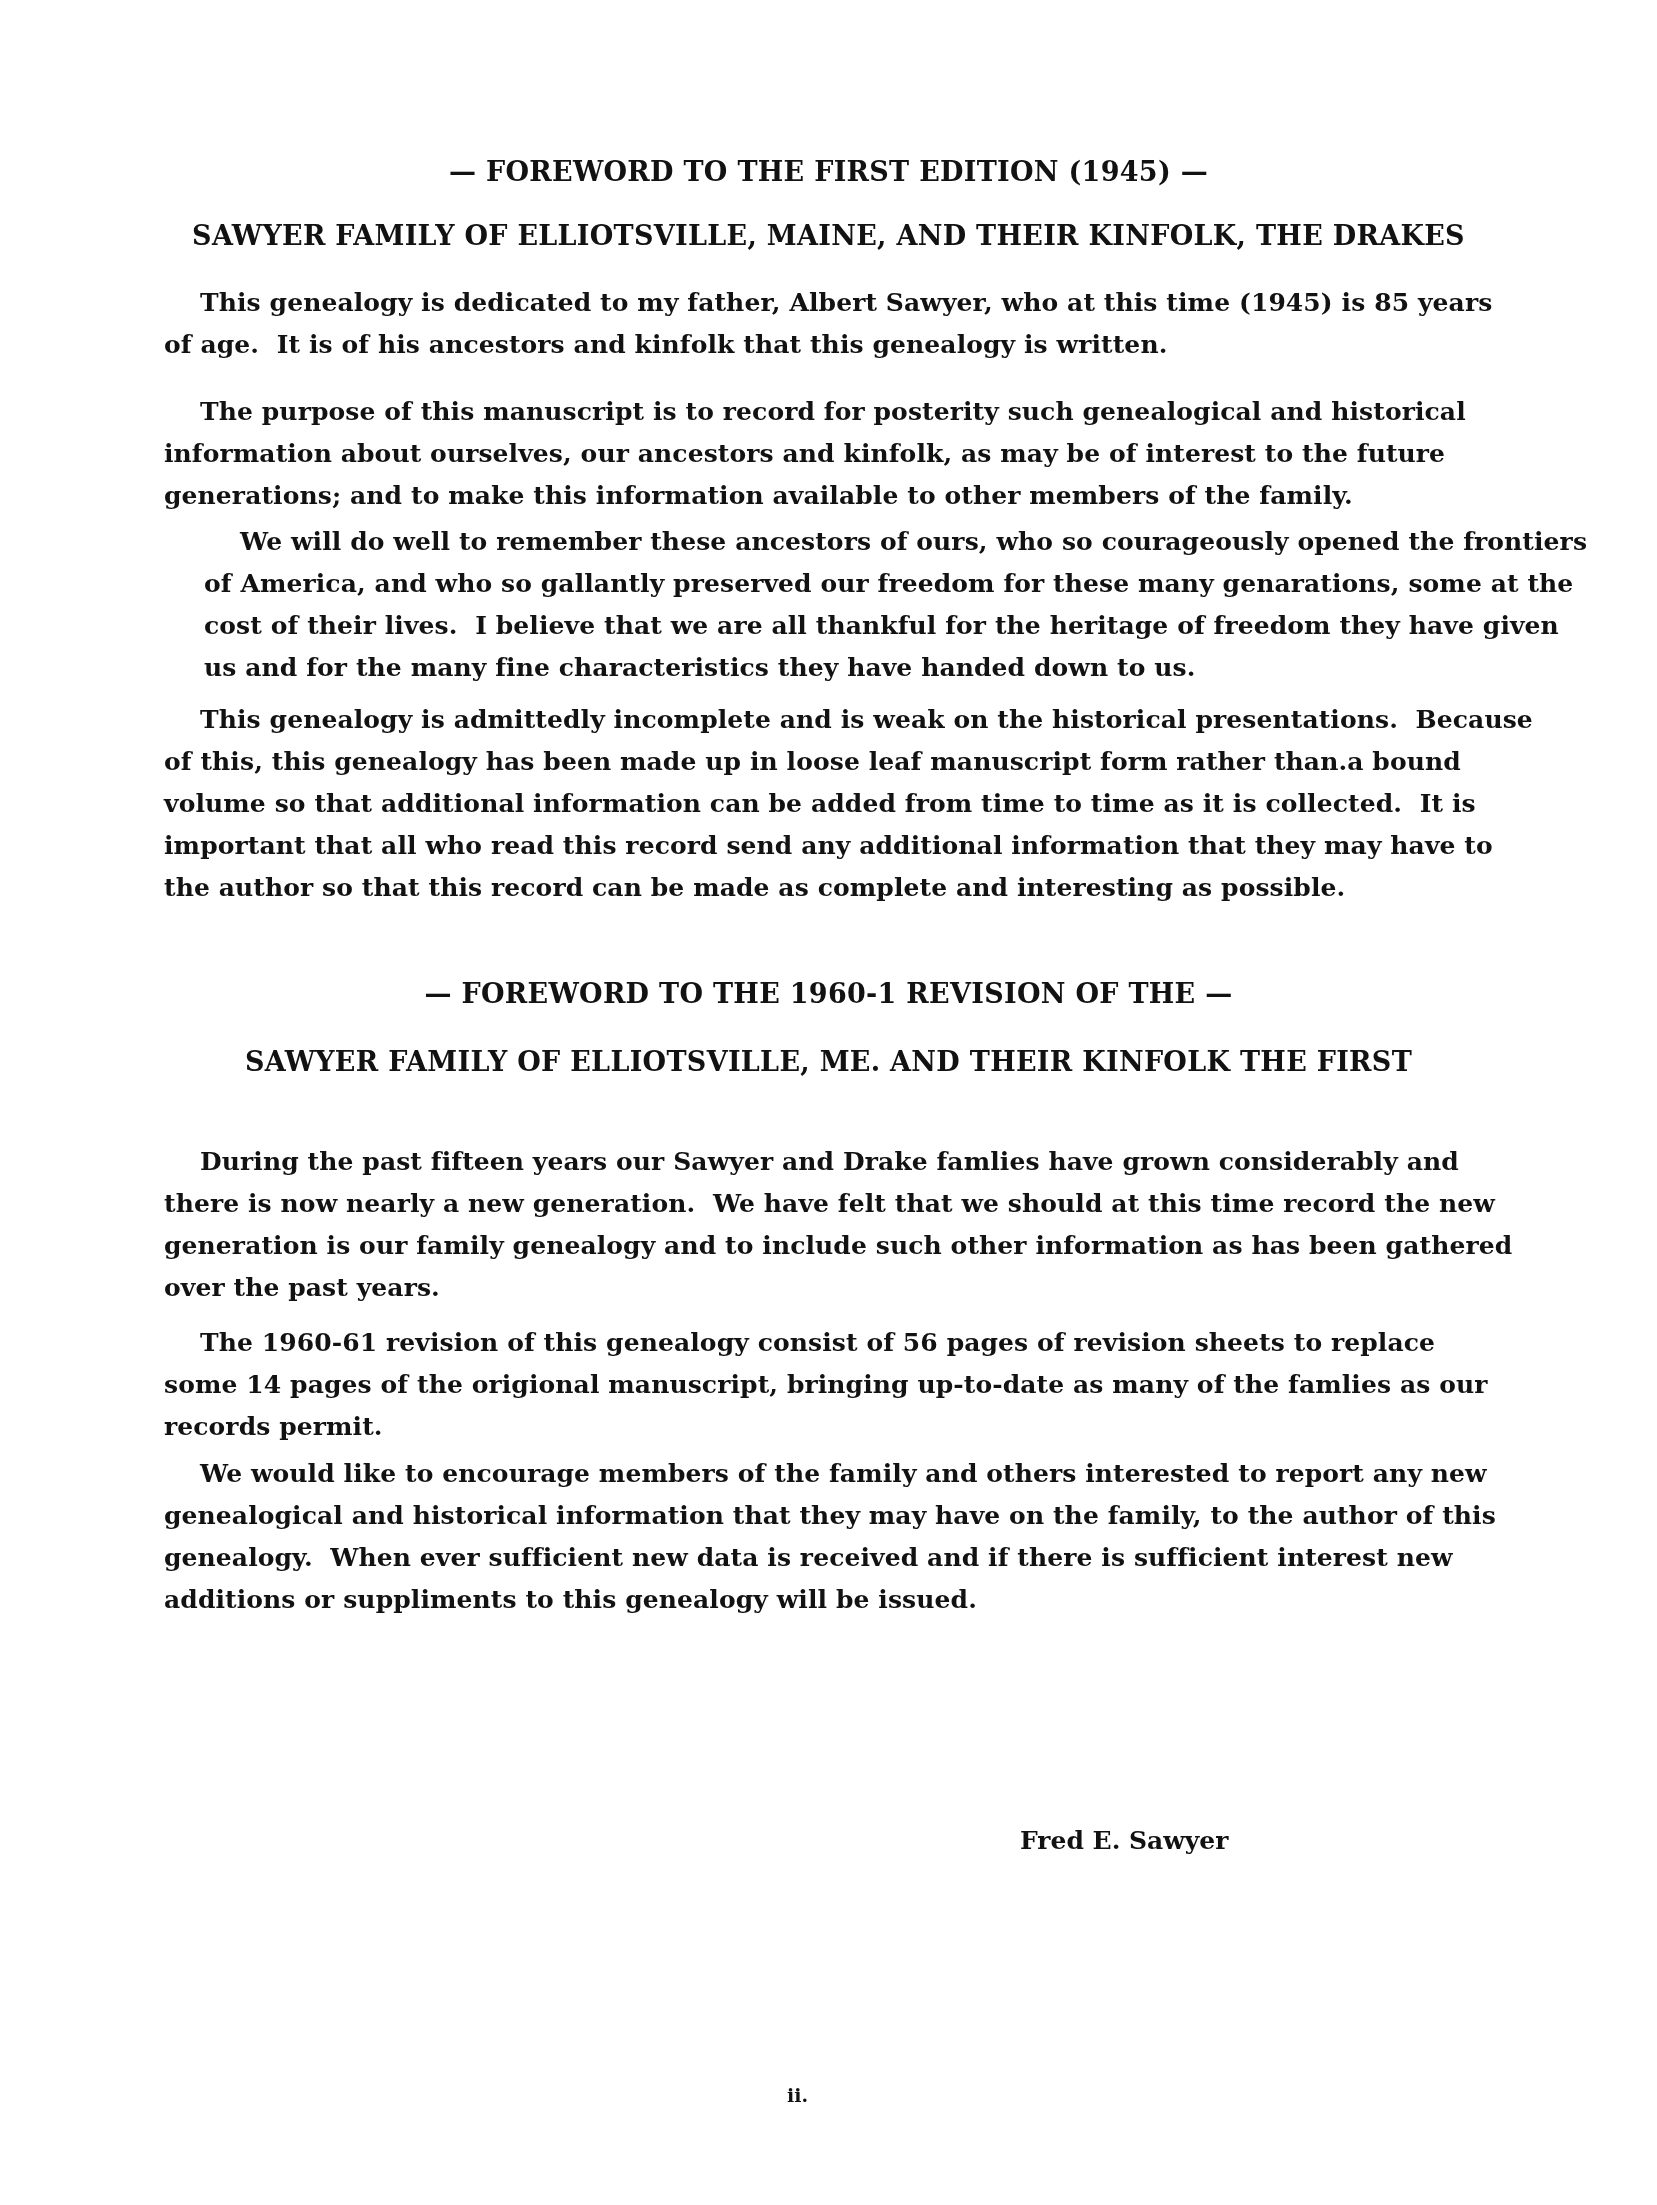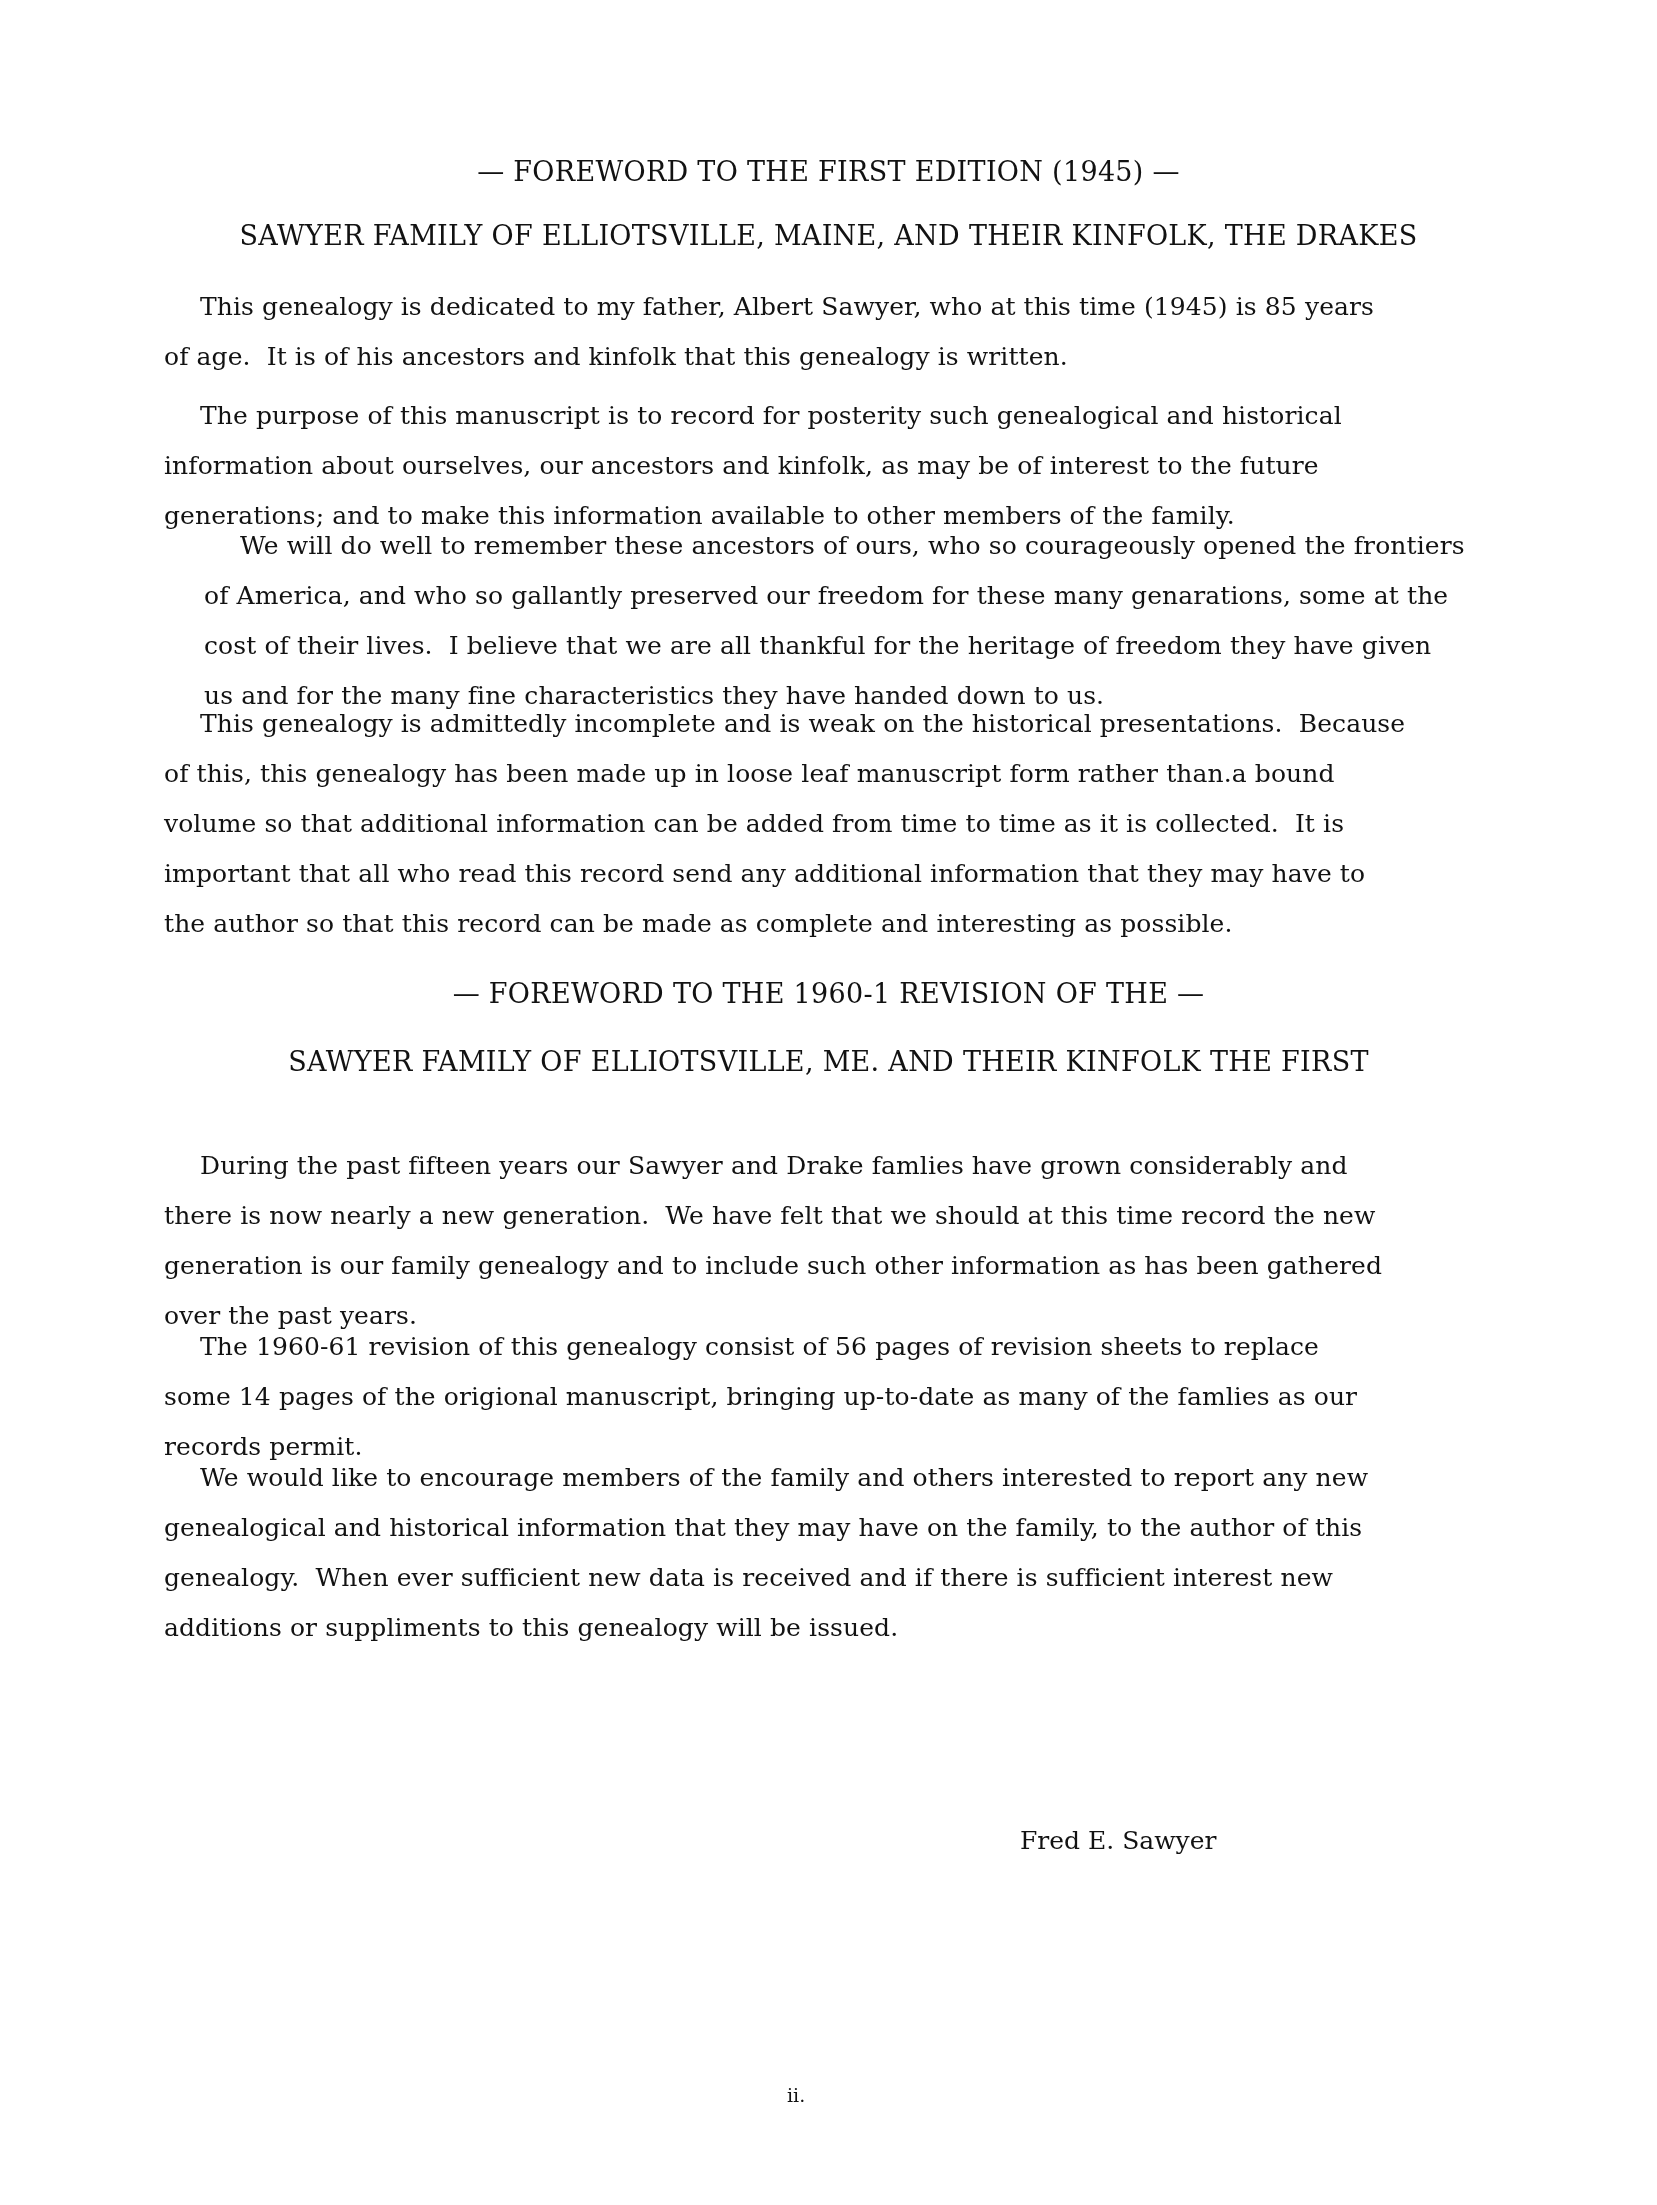--- a/index.html
+++ b/index.html
@@ -7,39 +7,39 @@
     padding: 0;
     background: #e8e8e8;
   }
   .page {
     position: relative;
     width: 1657px;
     height: 2205px;
     margin: 0 auto;
     background: #ffffff;
     font-family: "DejaVu Serif", "Liberation Serif", serif;
-    font-weight: normal;
+    font-weight: bold;
     color: #121212;
     overflow: hidden;
   }
   .heading {
     position: absolute;
     left: 0;
     width: 100%;
     text-align: center;
     font-size: 27px;
     letter-spacing: 0.3px;
     white-space: pre;
   }
   .para {
     position: absolute;
     left: 164px;
     width: 1368px;
     font-size: 25px;
-    line-height: 50px;
+    line-height: 42px;
     white-space: pre;
     text-indent: 36px;
     letter-spacing: 0.1px;
   }
   .signature {
     position: absolute;
     font-size: 25px;
     white-space: pre;
     text-align: right;
   }

